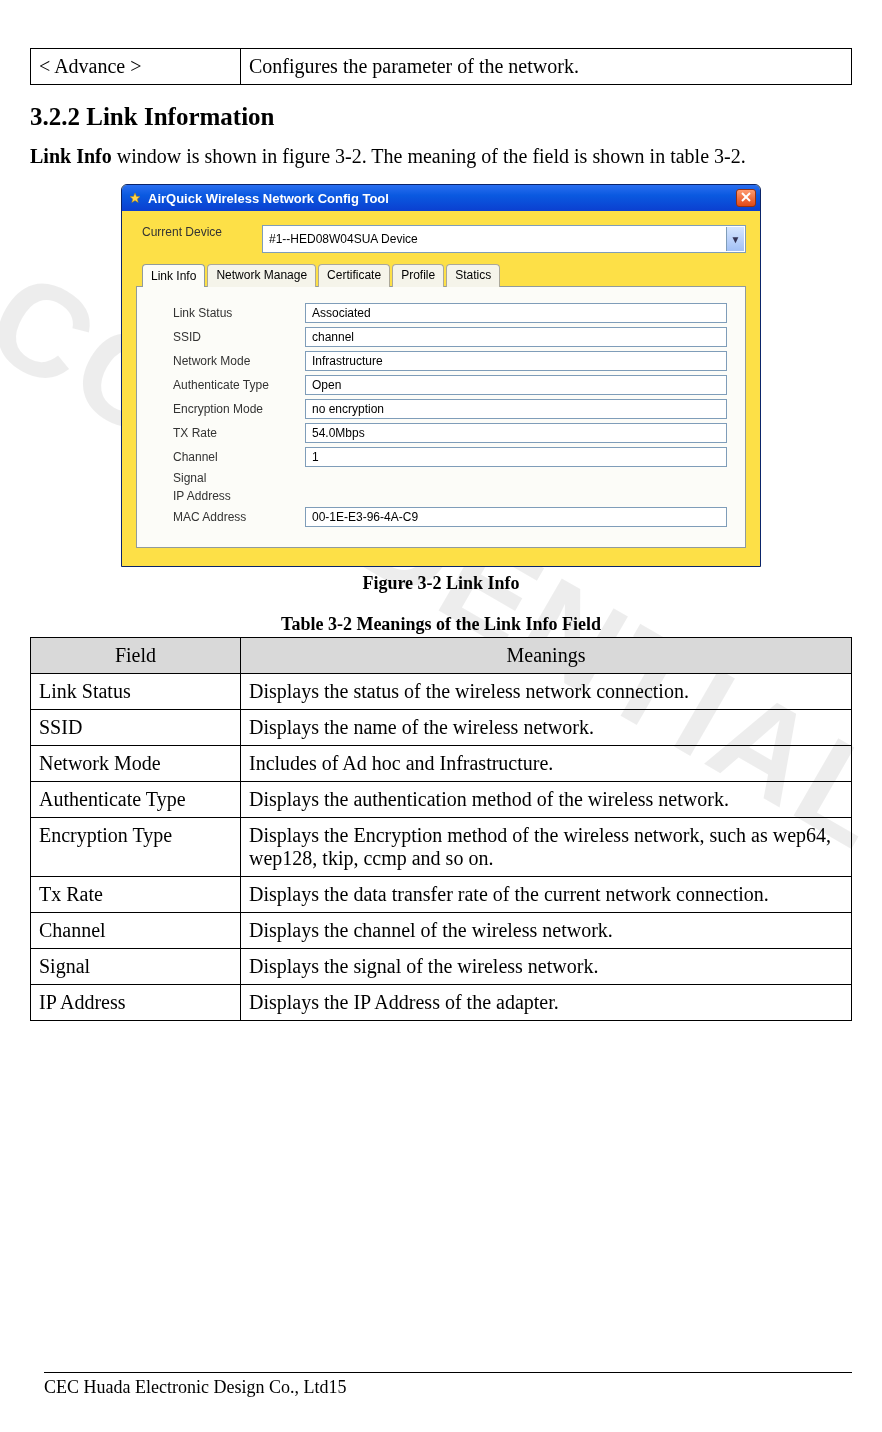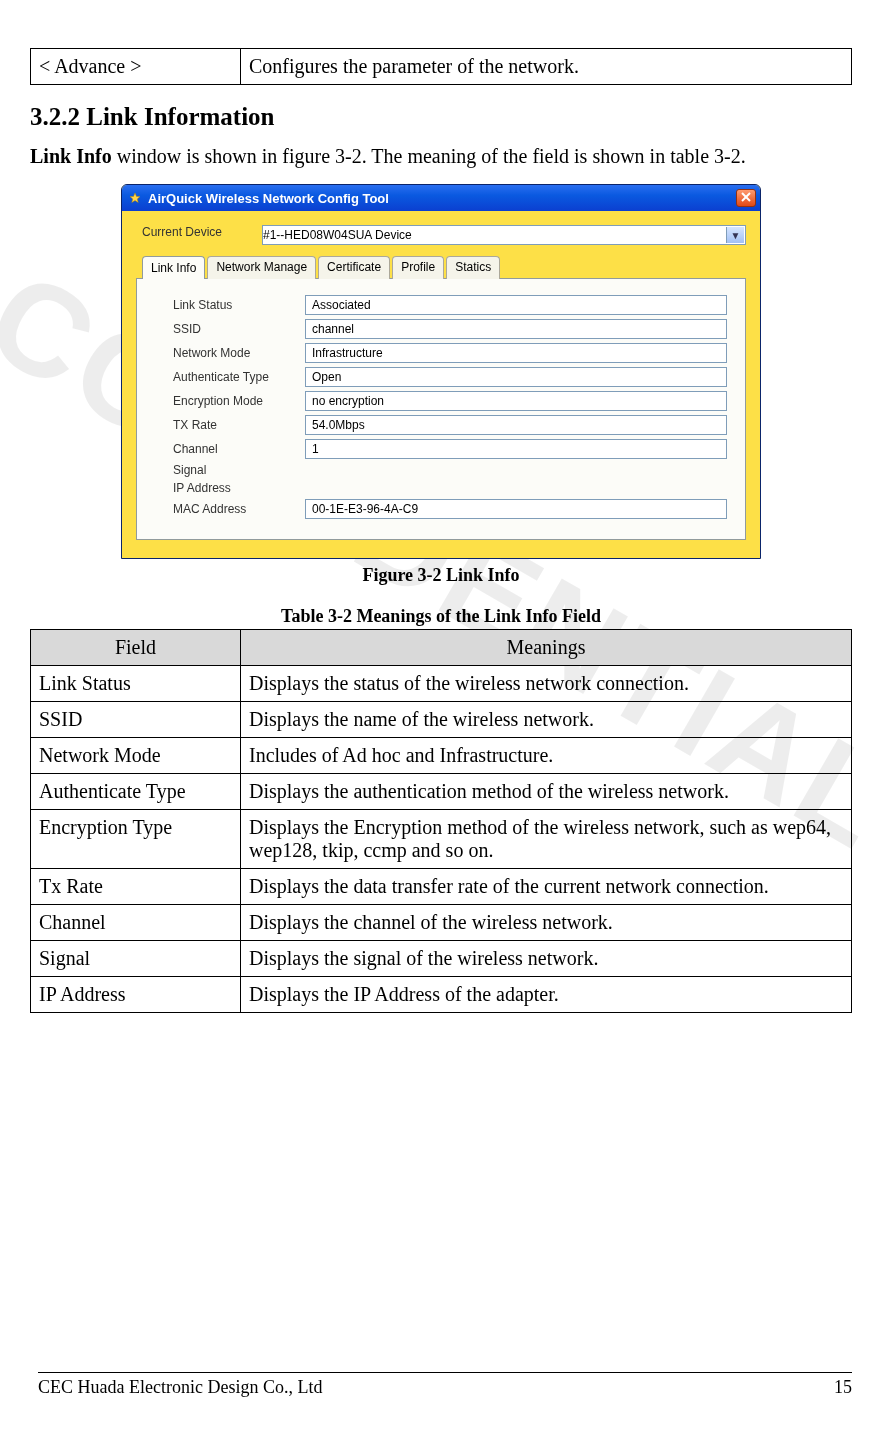--- a/index.html
+++ b/index.html
@@ -78,23 +78,23 @@
     display: flex; align-items: center; justify-content: center;
     color: #fff; font-weight: bold; font-size: 12px;
   }
   .win-body { padding: 10px 14px 18px 14px; }
   .cur-dev-row {
     display: flex; align-items: flex-start; gap: 10px;
     padding: 4px 0 10px 6px;
   }
   .cur-dev-row label { color: #333; font-size: 12px; width: 110px; }
   .dd {
-    flex: 1; height: 20px; display: flex; align-items: center;
+    flex: 1; height: 28px; display: flex; align-items: center;
     border: 1px solid #7f9db9; background: #fff;
-    font-size: 12px; position: relative;
+    padding-left: 6px; font-size: 12px; position: relative;
   }
   .dd .arrow {
     position: absolute; right: 1px; top: 1px; bottom: 1px;
     width: 18px;
     background: linear-gradient(to bottom, #d6e6ff, #a2c0f5);
     border-left: 1px solid #7f9db9;
     display: flex; align-items: center; justify-content: center;
     color: #335; font-size: 10px;
   }
   .tabs { display: flex; gap: 2px; padding-left: 6px; }
@@ -152,24 +152,24 @@
   table.meanings th {
     background: #d9d9d9;
     font-weight: normal;
     text-align: center;
   }
   table.meanings col.key { width: 210px; }
 
   
   .footer {
     position: absolute;
-    bottom: 34px; left: 38px; right: 30px;
+    bottom: 34px; left: 44px; right: 30px;
     border-top: 1px solid #000;
     padding-top: 4px;
-    display: flex; justify-content: space-between;
+    display: flex; 
     font-size: 18px;
   }
 </style>
 </head>
 <body>
 
 <div class="watermark">CONFIDENTIAL</div>
 
 <div class="content">
 

